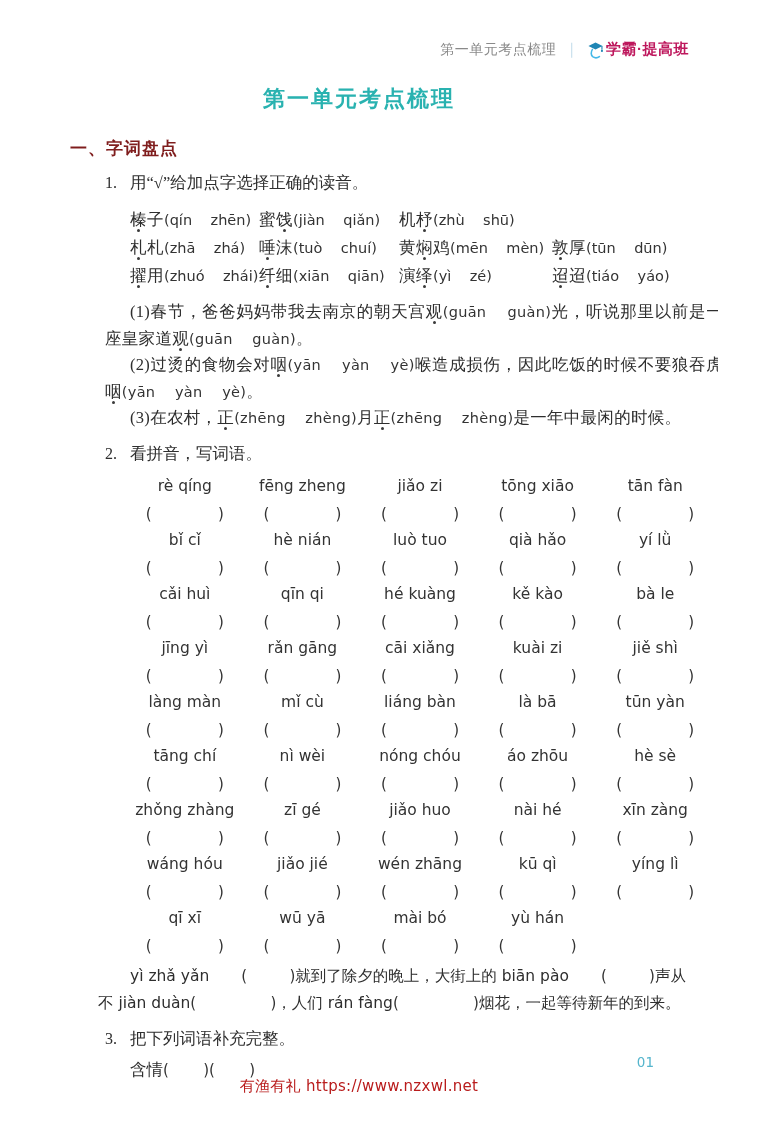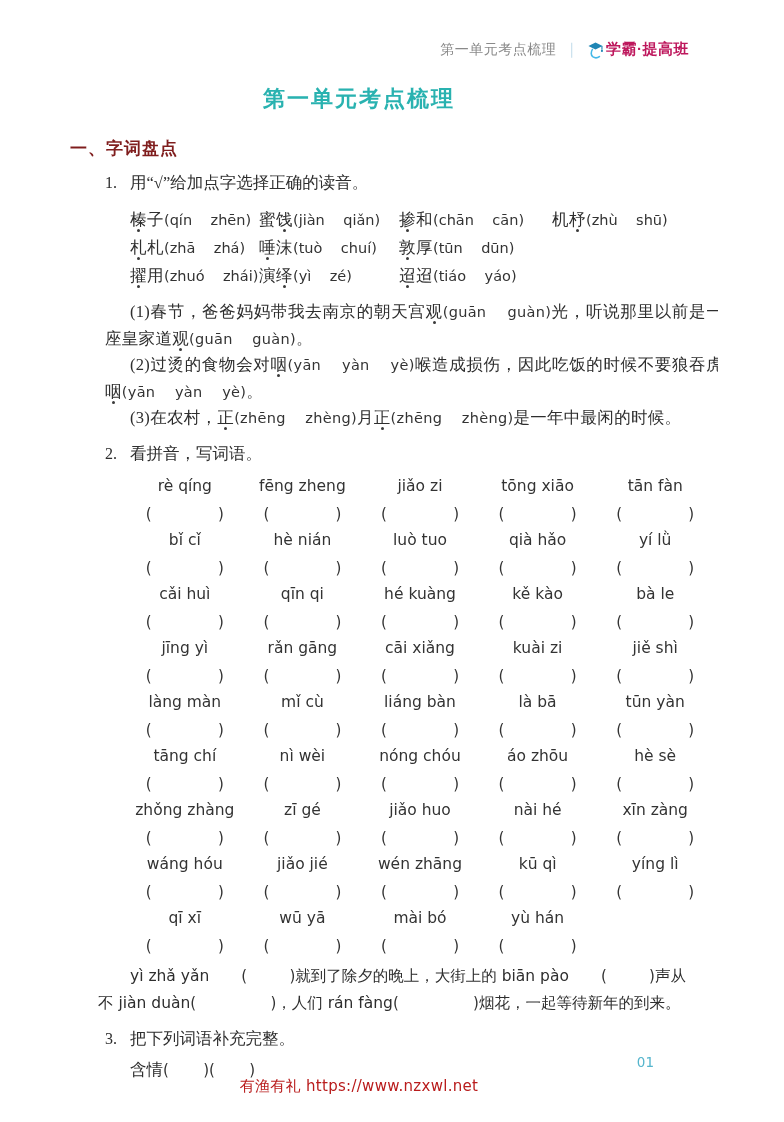--- a/index.html
+++ b/index.html
@@ -80,30 +80,31 @@
   <div class="s-heading">一、字词盘点</div>
 
   <div class="q-prompt">
     <span class="q-num">1.</span><span>用“√”给加点字选择正确的读音。</span>
   </div>
 
   <div class="word-grid">
       <div class="word-row">
         <div class="word-cell"><span class="cjk"><span class="dotted">榛</span><span>子</span></span><span class="py">(qín    zhēn)</span></div>
         <div class="word-cell"><span class="cjk"><span>蜜</span><span class="dotted">饯</span></span><span class="py">(jiàn    qiǎn)</span></div>
-        <div class="word-cell"><span class="cjk"><span class="dotted">掺</span><span>和</span></span><span class="py">(chān    cān)</span></div>
         <div class="word-cell"><span class="cjk"><span>机</span><span class="dotted">杼</span></span><span class="py">(zhù    shū)</span></div>
       </div>
       <div class="word-row">
         <div class="word-cell"><span class="cjk"><span class="dotted">札</span><span>札</span></span><span class="py">(zhā    zhá)</span></div>
         <div class="word-cell"><span class="cjk"><span class="dotted">唾</span><span>沫</span></span><span class="py">(tuò    chuí)</span></div>
+        <div class="word-cell"><span class="cjk"><span>黄</span><span class="dotted">焖</span><span>鸡</span></span><span class="py">(mēn    mèn)</span></div>
         <div class="word-cell"><span class="cjk"><span class="dotted">敦</span><span>厚</span></span><span class="py">(tūn    dūn)</span></div>
       </div>
       <div class="word-row">
         <div class="word-cell"><span class="cjk"><span class="dotted">擢</span><span>用</span></span><span class="py">(zhuó    zhái)</span></div>
+        <div class="word-cell"><span class="cjk"><span class="dotted">纤</span><span>细</span></span><span class="py">(xiān    qiān)</span></div>
         <div class="word-cell"><span class="cjk"><span>演</span><span class="dotted">绎</span></span><span class="py">(yì    zé)</span></div>
         <div class="word-cell"><span class="cjk"><span class="dotted">迢</span><span>迢</span></span><span class="py">(tiáo    yáo)</span></div>
       </div>
     </div>
 
   <div class="q1-sentences">
       <div class="q1-sentence">(1)春节，爸爸妈妈带我去南京的朝天宫<span class="dotted">观</span><span class="py">(guān    guàn)</span>光，听说那里以前是一座皇家道<span class="dotted">观</span><span class="py">(guān    guàn)</span>。</div>
       <div class="q1-sentence">(2)过烫的食物会对<span class="dotted">咽</span><span class="py">(yān    yàn    yè)</span>喉造成损伤，因此吃饭的时候不要狼吞虎<span class="dotted">咽</span><span class="py">(yān    yàn    yè)</span>。</div>
       <div class="q1-sentence">(3)在农村，<span class="dotted">正</span><span class="py">(zhēng    zhèng)</span>月<span class="dotted">正</span><span class="py">(zhēng    zhèng)</span>是一年中最闲的时候。</div>
     </div>

